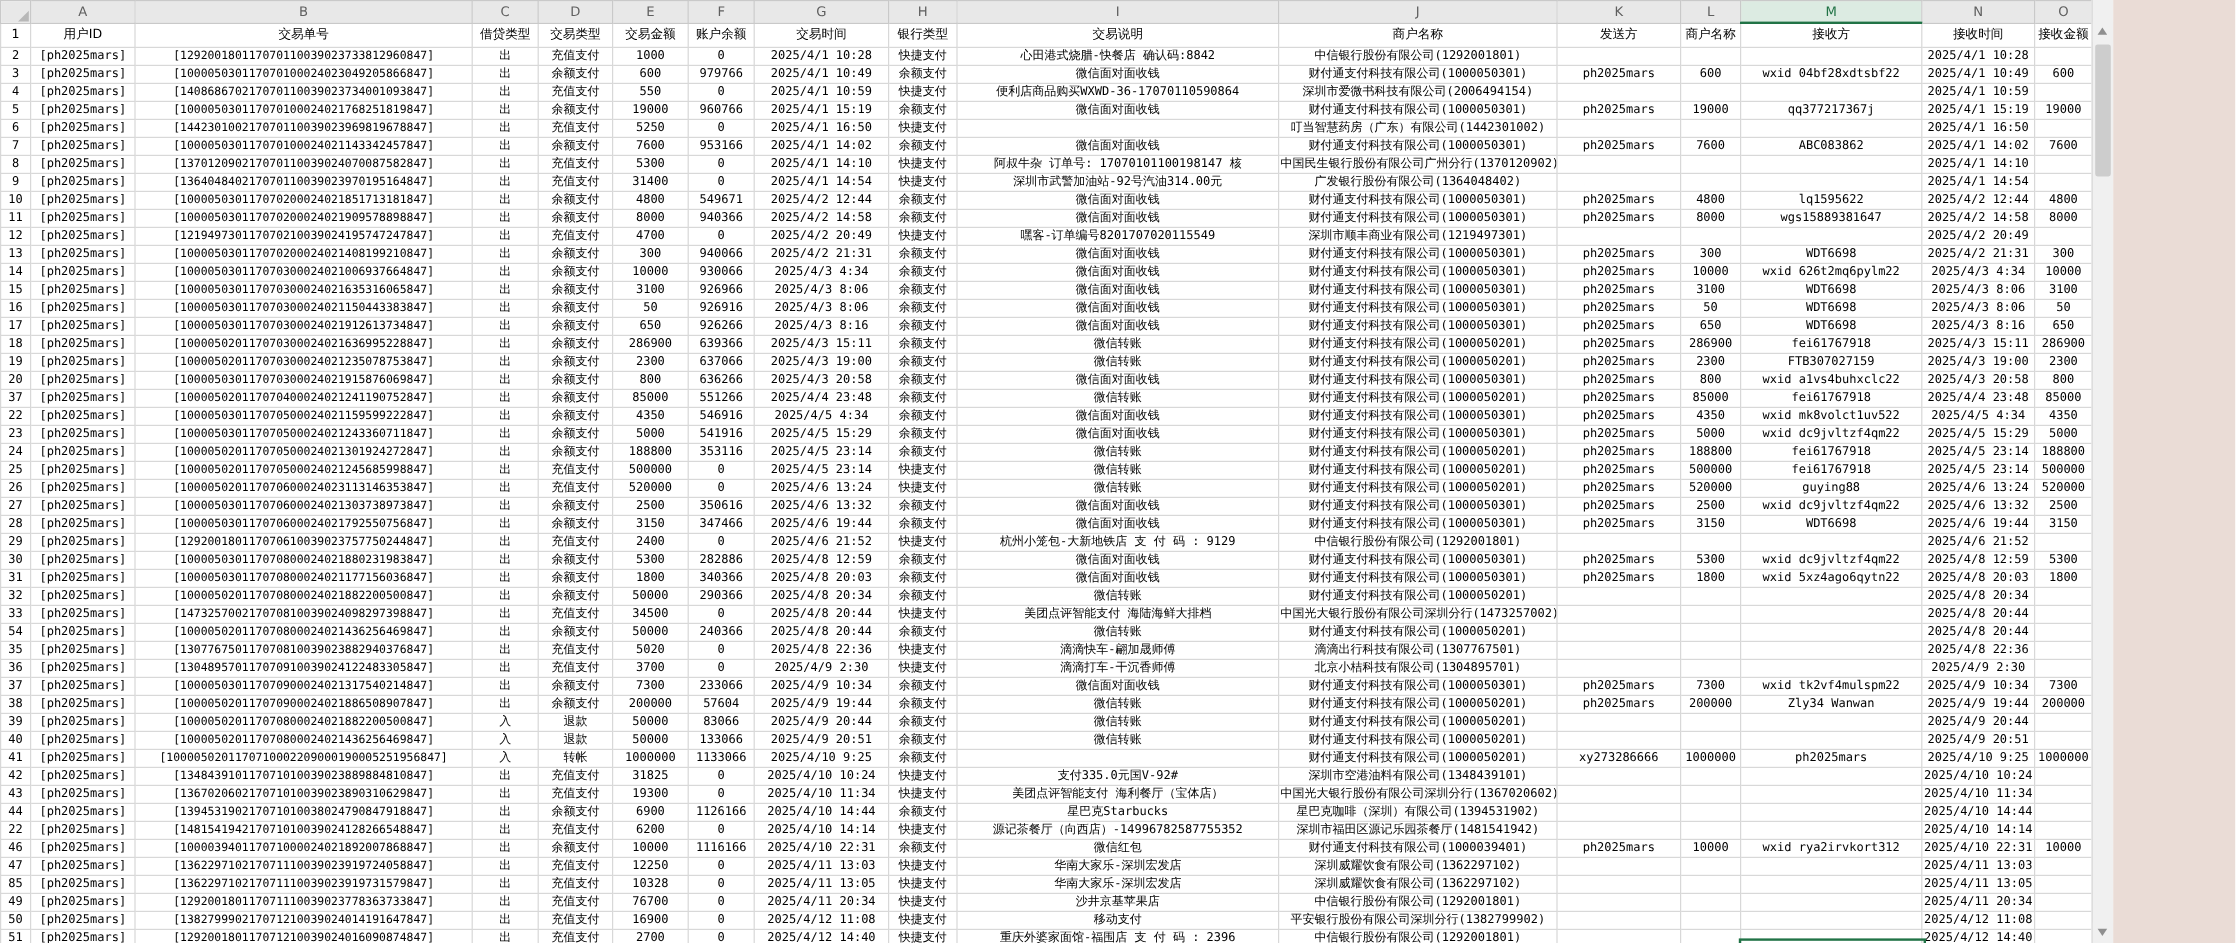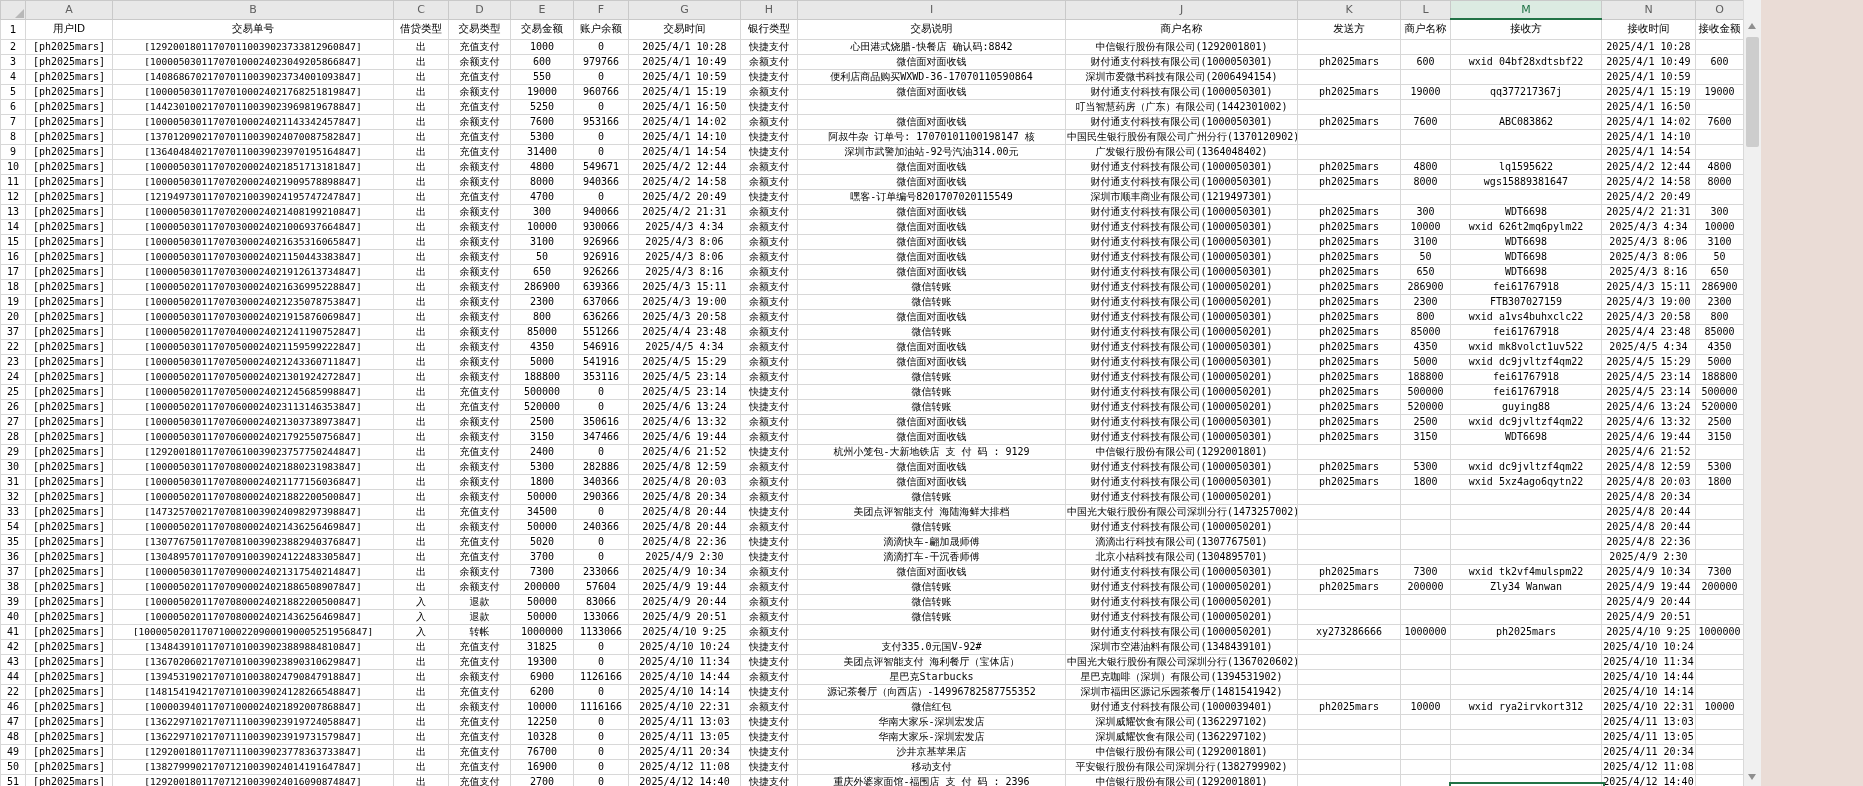--- a/index.html
+++ b/index.html
@@ -934,21 +934,21 @@
             <td>快捷支付</td>
             <td>华南大家乐-深圳宏发店</td>
             <td>深圳威耀饮食有限公司(1362297102)</td>
             <td></td>
             <td></td>
             <td></td>
             <td>2025/4/11 13:03</td>
             <td></td>
           </tr>
           <tr class="data">
-            <td class="gut">48</td>
+            <td class="gut">85</td>
             <td>[ph2025mars]</td>
             <td class="colB">[136229710217071110039023919731579847]</td>
             <td>出</td>
             <td>充值支付</td>
             <td>10328</td>
             <td>0</td>
             <td>2025/4/11 13:05</td>
             <td>快捷支付</td>
             <td>华南大家乐-深圳宏发店</td>
             <td>深圳威耀饮食有限公司(1362297102)</td>

